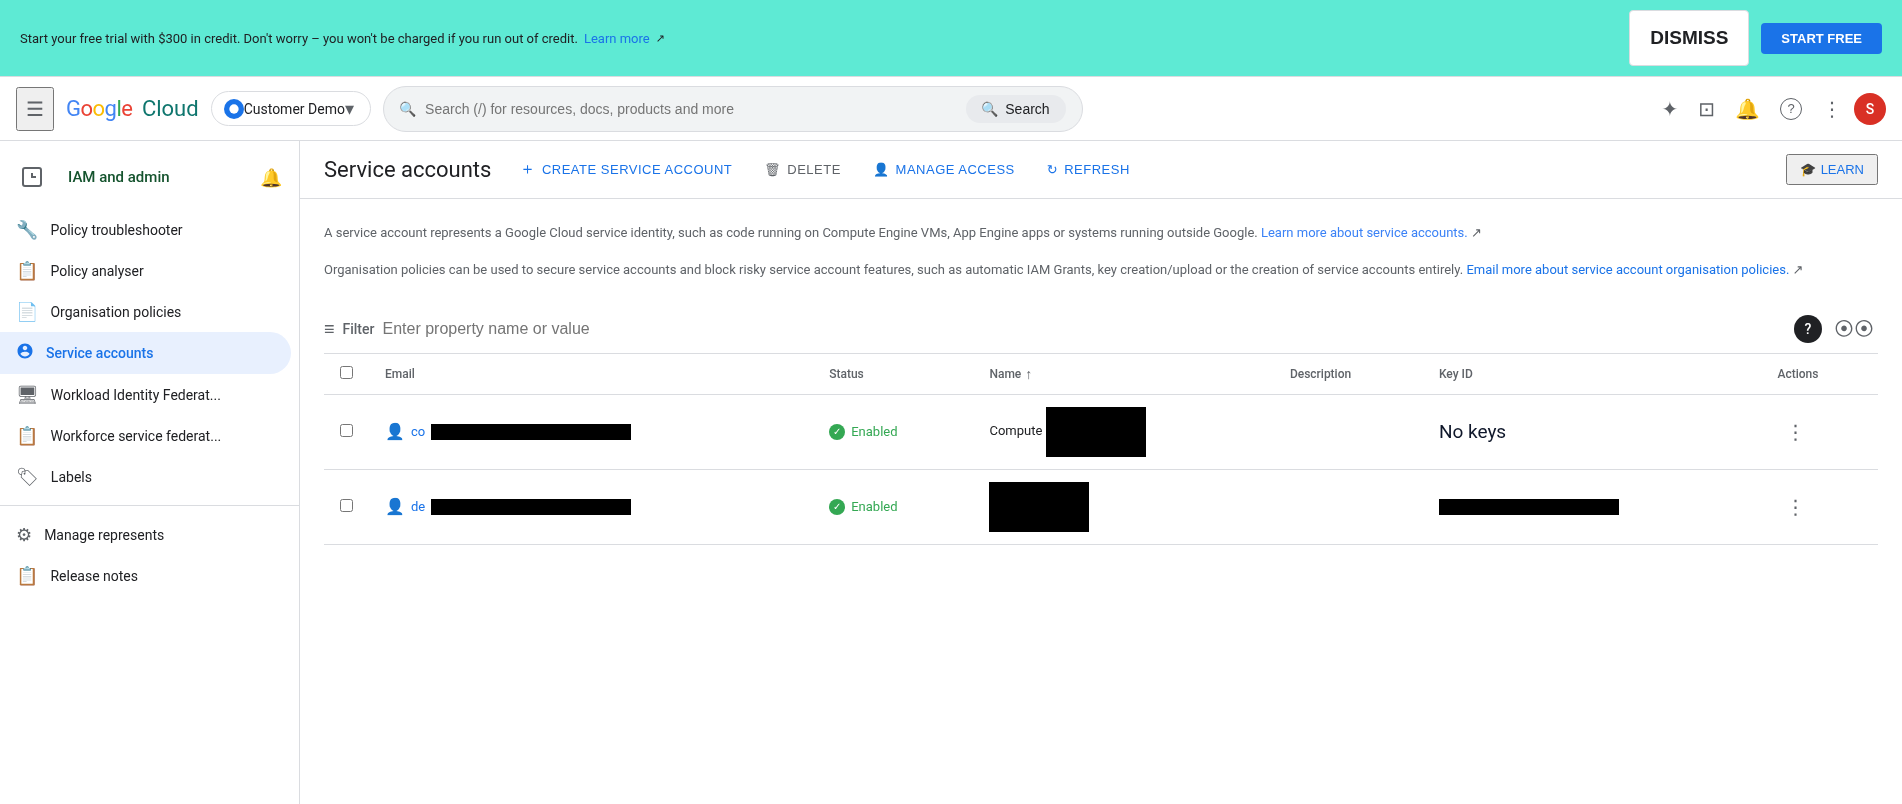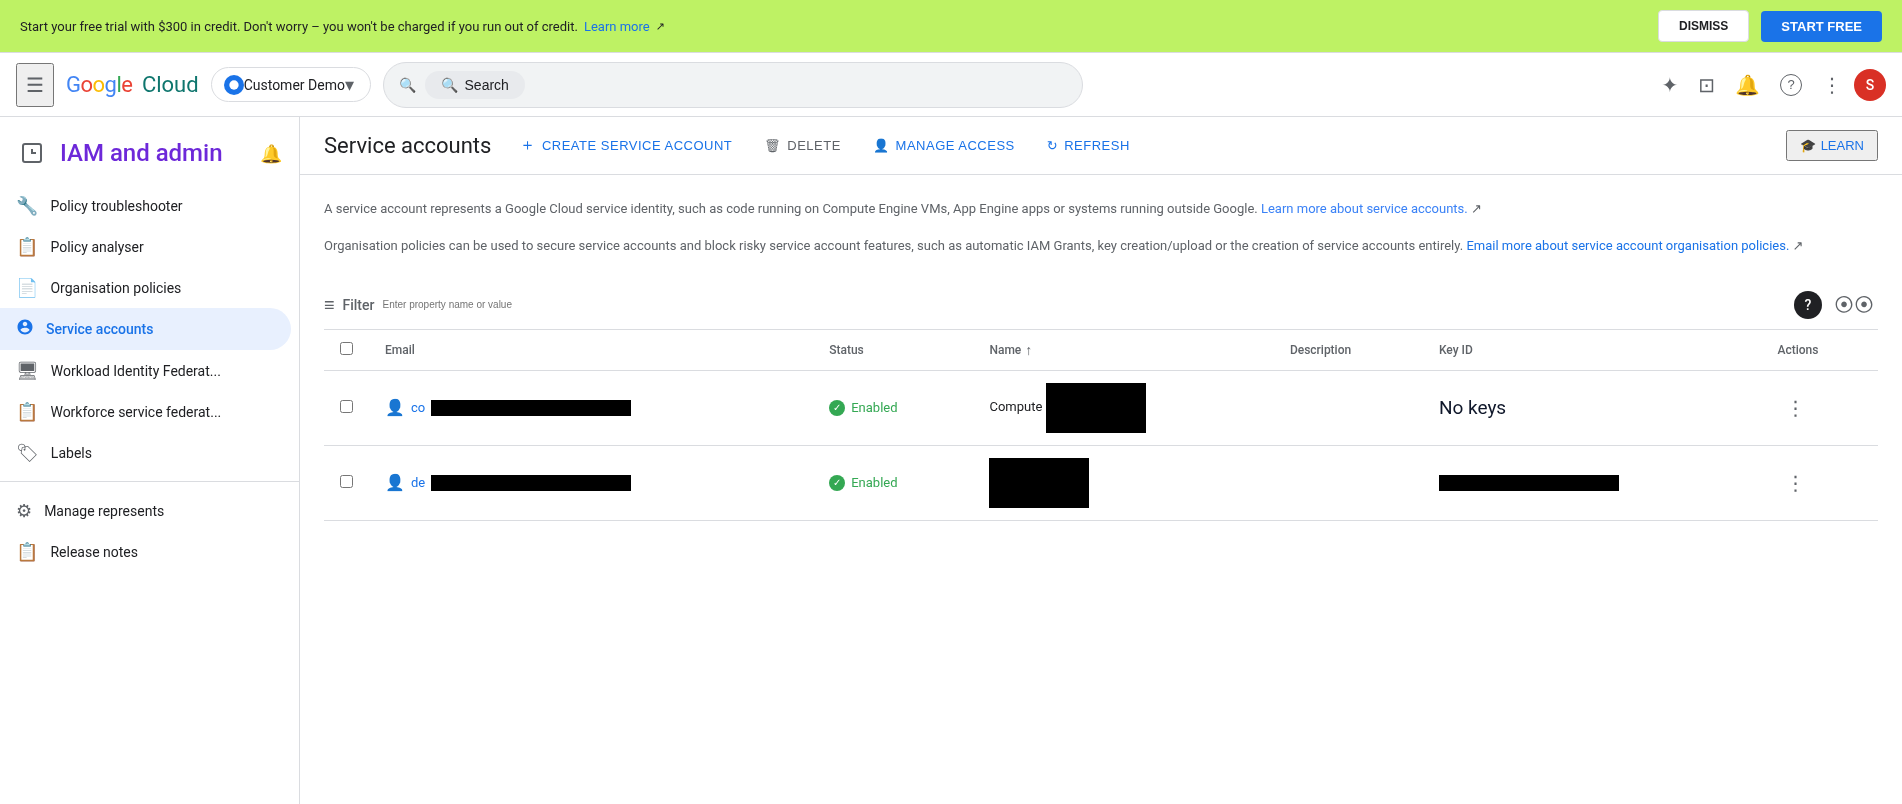--- a/index.html
+++ b/index.html
@@ -1,37 +1,37 @@
 <!DOCTYPE html>
 <html><head>
   <meta charset="utf-8">
   <style>
     * { box-sizing: border-box; margin: 0; padding: 0; }
     body { font-family: 'Google Sans', Roboto, Arial, sans-serif; font-size: 14px; color: #202124; background: #fff; overflow-x: hidden; }
 
     
     .top-banner {
-      background: #bef264;
+      background: #5eead4;
       padding: 10px 20px;
       display: flex;
       align-items: center;
       justify-content: space-between;
       font-size: 13px;
       color: #202124;
       border-bottom: 1px solid #dadce0;
     }
     .top-banner-left { display: flex; align-items: center; gap: 6px; }
     .top-banner-link { color: #1a73e8; text-decoration: none; }
     .top-banner-right { display: flex; align-items: center; gap: 12px; }
     .btn-dismiss {
       background: #fff;
       border: 1px solid #dadce0;
-      padding: 8px 20px;
+      padding: 16px 20px;
       border-radius: 4px;
-      font-size: 12px;
+      font-size: 19px;
       font-weight: 600;
       cursor: pointer;
       color: #202124;
     }
     .btn-start-free {
       background: #1a73e8;
       color: #fff;
       border: none;
       padding: 8px 20px;
       border-radius: 4px;
@@ -171,23 +171,24 @@
     .sidebar-header-icon {
       width: 32px;
       height: 32px;
       display: flex;
       align-items: center;
       justify-content: center;
       color: #5f6368;
       font-size: 22px;
     }
     .sidebar-title {
-      font-size: 24px;
-      font-weight: 500;
-      color: #6d28d9;
+      font-size: 15px;
+      font-weight: 500;
+      color: #14532d;
+      margin-left: 8px;
     }
     .sidebar-bell {
       margin-left: auto;
       color: #5f6368;
       font-size: 18px;
       cursor: pointer;
     }
     .sidebar-item {
       display: flex;
       align-items: center;
@@ -305,21 +306,21 @@
       gap: 8px;
       padding: 8px 0;
       border-bottom: 1px solid #dadce0;
       margin-bottom: 0;
     }
     .filter-icon { color: #5f6368; font-size: 18px; }
     .filter-label { font-size: 14px; font-weight: 500; color: #5f6368; }
     .filter-input {
       border: none;
       outline: none;
-      font-size: 10px;
+      font-size: 16px;
       color: #0f172a;
       background: transparent;
       flex: 1;
     }
     .filter-help {
       width: 28px;
       height: 28px;
       border-radius: 50%;
       background: #202124;
       color: white;
@@ -402,20 +403,21 @@
       <svg viewBox="0 0 24 24">
           <circle cx="12" cy="12" r="8"></circle>
         </svg>
     </div>
     <span>Customer Demo</span>
     <span class="chevron-down">▾</span>
   </div>
 
   <div class="search-bar">
     <span style="color:#5f6368;">🔍</span>
+    <input type="text" placeholder="Search (/) for resources, docs, products and more" style="">
     <button class="search-btn">
       <span style="color:#1a73e8;">🔍</span>
       <span>Search</span>
     </button>
   </div>
 
   <div class="header-icons">
     <button class="header-icon-btn">
       <span>✦</span>
     </button>

